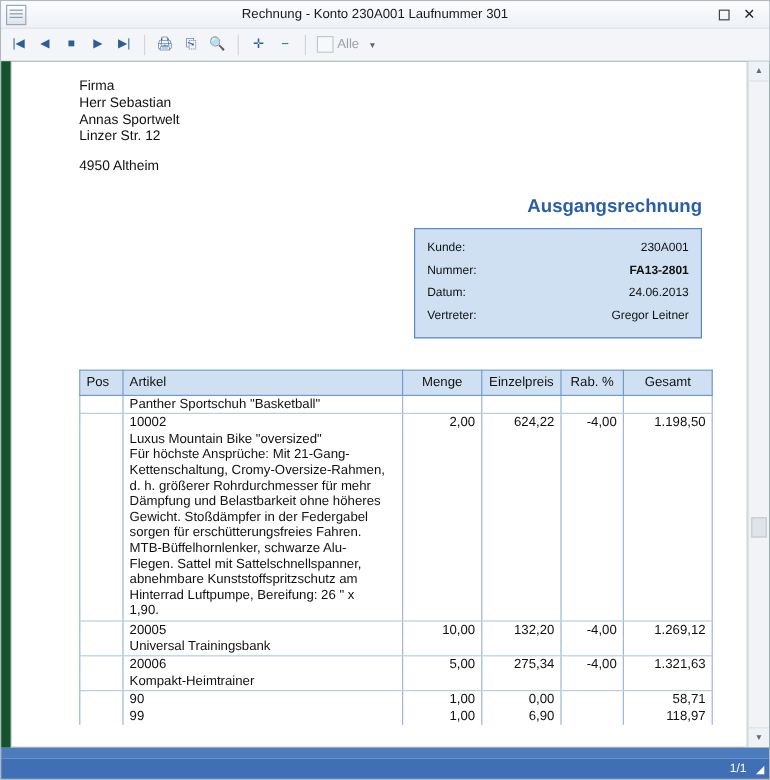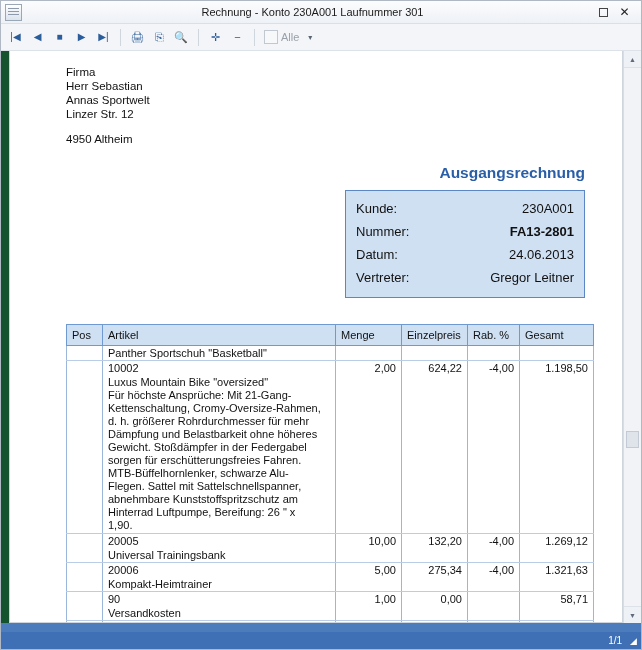--- a/index.html
+++ b/index.html
@@ -165,38 +165,38 @@
     width: 240px;
     border: 1px solid #5b87c4;
     background: #cfe0f3;
     padding: 6px 10px 8px 10px;
     box-sizing: border-box;
     margin-right: 9px;
   }
   .info-row {
     display: flex;
     justify-content: space-between;
-    font-size: 13px;
+    font-size: 10px;
     padding: 4px 0;
   }
   .info-row .val { text-align: center; }
   .info-row .val.bold { font-weight: bold; }
   
   table.items {
     margin-top: 26px;
     width: 100%;
     border-collapse: collapse;
     font-size: 11px;
   }
   table.items th {
     background: #cfe0f3;
     border: 1px solid #6f9ad1;
     font-weight: normal;
     padding: 4px 5px;
-    text-align: left;
+    text-align: center;
     white-space: nowrap;
   }
   table.items th.left { text-align: left; }
   table.items td {
     padding: 1px 5px;
     vertical-align: top;
     border-left: 1px solid #9ab6da;
     border-right: 1px solid #9ab6da;
   }
   table.items td.num { text-align: right; white-space: nowrap; }
@@ -406,28 +406,20 @@
                 <td></td>
               </tr>
               <tr>
                 <td class=""></td>
                 <td class="">90</td>
                 <td class="num">1,00</td>
                 <td class="num">0,00</td>
                 <td class="num"></td>
                 <td class="num">58,71</td>
               </tr>
-              <tr class="sep">
-                <td></td>
-                <td class="desc">Versandkosten</td>
-                <td></td>
-                <td></td>
-                <td></td>
-                <td></td>
-              </tr>
               <tr>
                 <td class=""></td>
                 <td class="">99</td>
                 <td class="num">1,00</td>
                 <td class="num">6,90</td>
                 <td class="num"></td>
                 <td class="num">118,97</td>
               </tr>
             </tbody>
         </table>

